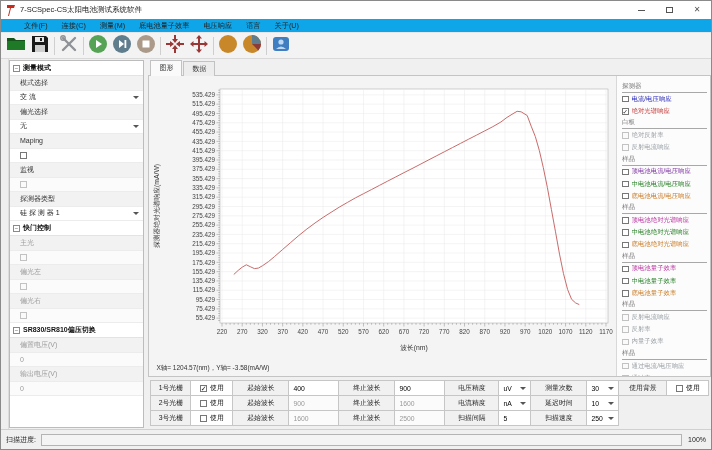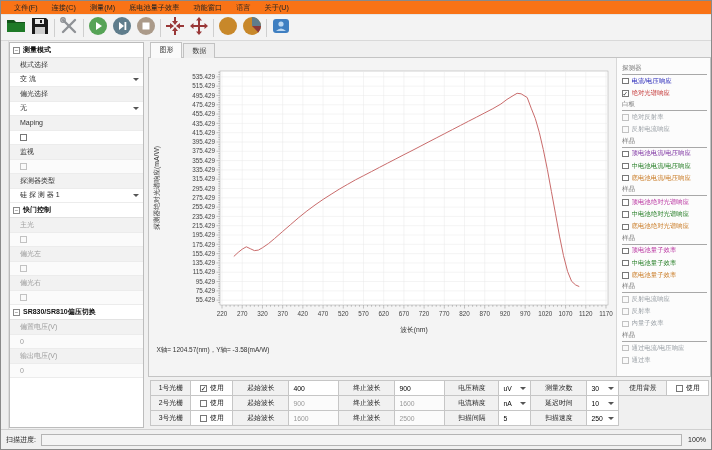--- a/index.html
+++ b/index.html
@@ -10,21 +10,21 @@
   .titlebar { height:18px; background:#fff; display:flex; align-items:center; padding-left:5px; flex:0 0 auto; }
   .app-icon { width:10px; height:11px; margin-right:4px; flex:0 0 auto; }
   .title-text { font-size:7.5px; color:#222; }
   .win-controls { margin-left:auto; display:flex; height:100%; }
   .win-btn { width:28px; height:100%; display:flex; align-items:center; justify-content:center; color:#444; }
   .glyph-min { width:7px; height:1px; background:#555; }
   .glyph-max { width:7px; height:6px; border:1px solid #555; }
   .glyph-close { font-size:8px; color:#555; line-height:1; }
 
   
-  .menubar { height:14px; background:#f97316; border-bottom:1px solid #e6e6e6; display:flex; align-items:center; padding-left:6px; flex:0 0 auto; }
+  .menubar { height:14px; background:#0ea5e9; border-bottom:1px solid #e6e6e6; display:flex; align-items:center; padding-left:16px; flex:0 0 auto; }
   .menu-item { font-size:7.2px; color:#222; padding:0 7px; }
 
   
   .toolbar { height:26px; background:#f3f3f3; border-bottom:1px solid #d9d9d9; display:flex; align-items:center; padding-left:3px; flex:0 0 auto; }
   .tool-btn { width:24px; height:24px; display:flex; align-items:center; justify-content:center; background:transparent; border:none; }
   .tool-sep { width:1px; height:18px; background:#cfcfcf; margin:0 2px; }
 
   
   .main { flex:1 1 auto; display:flex; background:#f0f0f0; min-height:0; }
   .gutter { width:8px; border-right:1px solid #dcdcdc; background:#efefef; }
@@ -75,27 +75,44 @@
   .sb-track { flex:1 1 auto; height:12px; border:1px solid #b4b4b4; background:#f4f4f4; }
   .sb-pct { font-size:7px; color:#222; margin-left:6px; }
 
   svg text { font-family:"Liberation Sans","DejaVu Sans",sans-serif; }
 </style>
 </head>
 <body>
 
 <div class="window">
 
+  <div class="titlebar">
+    <svg class="app-icon" viewBox="0 0 10 11">
+      <path d="M1 0 L9 0 L8 3 L5 3 L3 11 L2 11 L4 3 L1 3 Z" fill="#c62b1e"></path>
+    </svg>
+    <span class="title-text">7-SCSpec-CS太阳电池测试系统软件</span>
+    <div class="win-controls">
+      <div class="win-btn">
+          <span class="glyph-min"></span>
+        </div>
+      <div class="win-btn">
+          <span class="glyph-max"></span>
+        </div>
+      <div class="win-btn">
+          <span class="glyph-close">✕</span>
+        </div>
+    </div>
+  </div>
 
   <div class="menubar" id="menubar">
       <span class="menu-item">文件(F)</span>
       <span class="menu-item">连接(C)</span>
       <span class="menu-item">测量(M)</span>
       <span class="menu-item">底电池量子效率</span>
-      <span class="menu-item">功能窗口</span>
+      <span class="menu-item">电压响应</span>
       <span class="menu-item">语言</span>
       <span class="menu-item">关于(U)</span>
     </div>
 
   <div class="toolbar" id="toolbar">
       <button class="tool-btn">
         <span><svg width="20" height="20" viewBox="0 0 20 20">
             <path d="M1 4 h7 l2 2 h9 v1 H1 Z" fill="#14541a"></path>
             <rect x="1" y="7" width="18" height="9" fill="#1f7a28"></rect>
           </svg></span>

